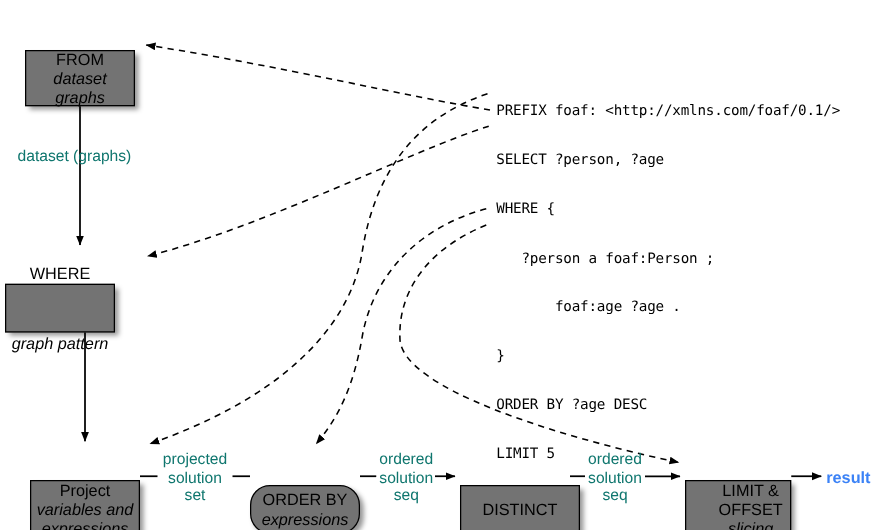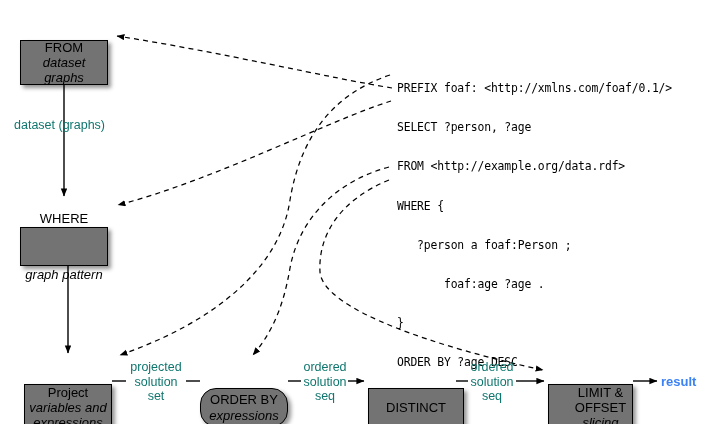--- a/index.html
+++ b/index.html
@@ -121,36 +121,35 @@
 
       <path d="M389,167 C340,180 300,215 290,268 C283,310 270,335 253,355" marker-end="url(#ahd)"></path>
 
       <path d="M389,180 C340,200 318,235 320,272 C323,310 440,348 543,370" marker-end="url(#ahd)"></path>
     </g>
   </svg>
 
   <div id="query">
     <span class="qline">PREFIX foaf: &lt;http://xmlns.com/foaf/0.1/&gt;</span>
     <span class="qline">SELECT ?person, ?age</span>
-    <span class="qline">FROM &lt;http://example.org/data.rdf&gt;</span>
     <span class="qline">WHERE {</span>
     <span class="qline">   ?person a foaf:Person ;</span>
     <span class="qline">       foaf:age ?age .</span>
     <span class="qline">}</span>
     <span class="qline">ORDER BY ?age DESC</span>
     <span class="qline">LIMIT 5</span>
   </div>
 
   <div class="node" style="left:20px; top:14px; width:88px; height:45px;">
     <span class="ln">FROM</span>
     <span class="ln it">dataset</span>
     <span class="ln it">graphs</span>
   </div>
 
-  <div class="node" style="left:20px; top:201px; width:88px; height:39px;gap:40px;">
+  <div class="node" style="left:4px; top:201px; width:88px; height:39px;gap:40px;">
     <span class="ln">WHERE</span>
     <span class="ln it">graph pattern</span>
   </div>
 
   <div class="node" style="left:24px; top:358px; width:88px; height:47px;">
     <span class="ln">Project</span>
     <span class="ln it">variables and</span>
     <span class="ln it">expressions</span>
   </div>
 

